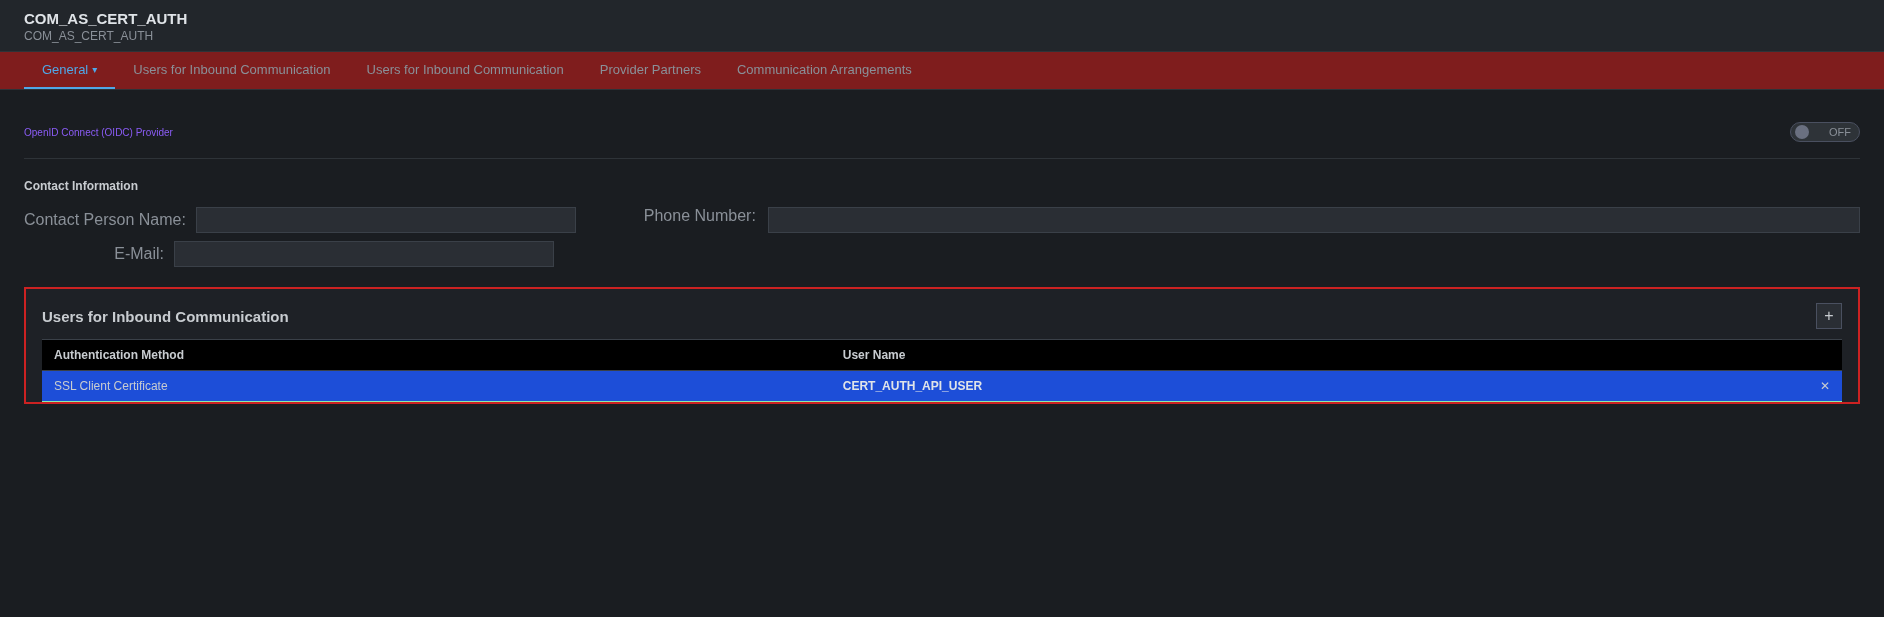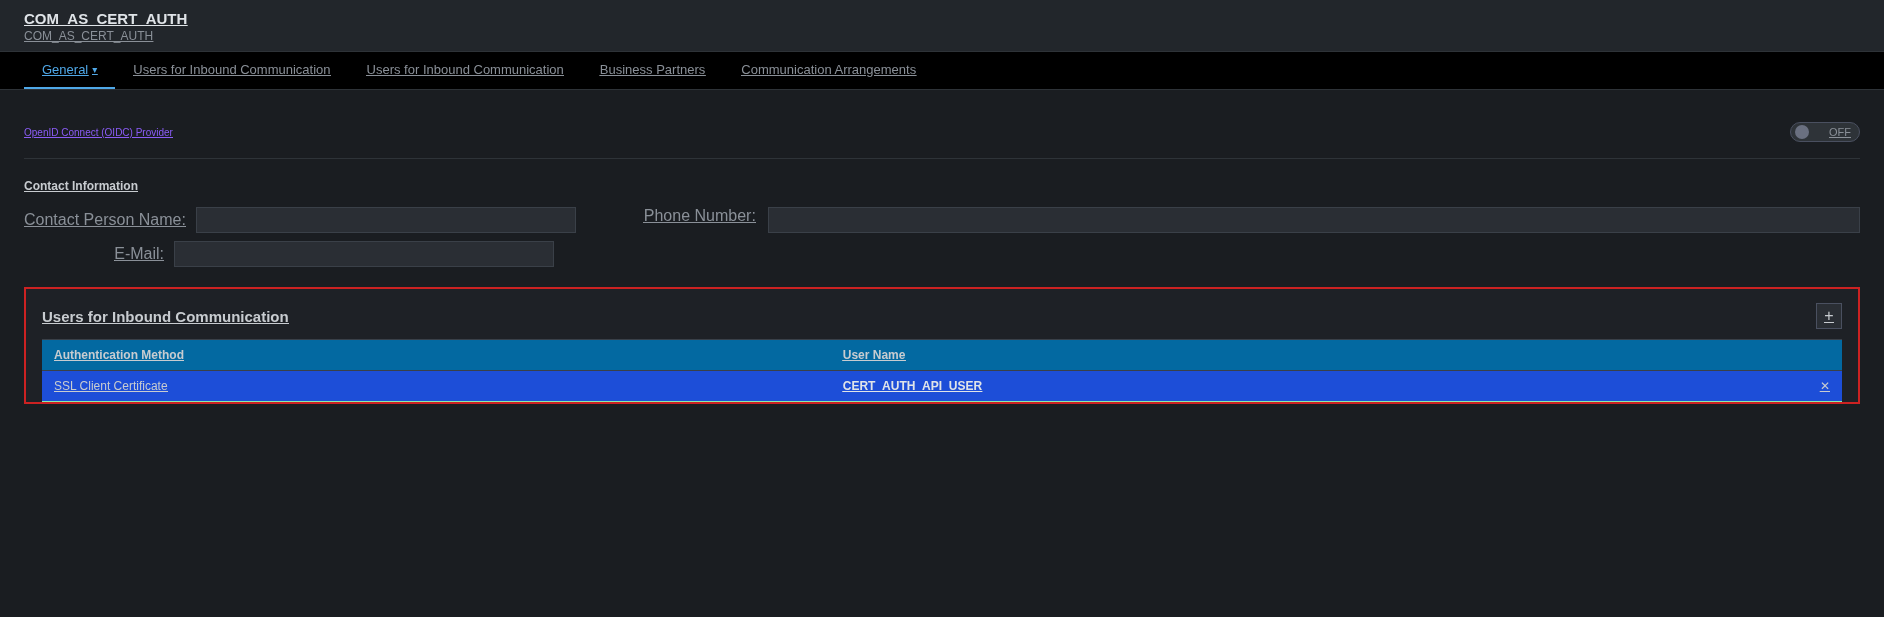--- a/index.html
+++ b/index.html
@@ -1,15 +1,15 @@
 <!DOCTYPE html>
 <html><head>
   <meta charset="utf-8">
   <style>
-    * { box-sizing: border-box; margin: 0; padding: 0; text-decoration: underline; }
+    * { box-sizing: border-box; margin: 0; padding: 0; }
     body {
       background-color: #1a1d21;
       color: #c8ccd0;
       font-family: -apple-system, BlinkMacSystemFont, 'Segoe UI', Arial, sans-serif;
       font-size: 13px;
       min-width: 1884px;
       min-height: 617px;
     }
 
     
@@ -24,21 +24,21 @@
       color: #e0e4e8;
     }
     .title-sub {
       font-size: 12px;
       color: #8a9098;
       margin-top: 2px;
     }
 
     
     .nav-tabs {
-      background-color: #000000;
+      background-color: #7f1d1d;
       display: flex;
       align-items: flex-end;
       padding: 0 24px;
       border-bottom: 1px solid #2e3338;
       gap: 0;
     }
     .nav-tab {
       padding: 10px 18px;
       cursor: pointer;
       font-size: 13px;
@@ -182,21 +182,21 @@
       align-self: flex-start;
     }
 
     
     .inbound-table {
       width: 100%;
       border-collapse: collapse;
       margin-top: 8px;
     }
     .inbound-table thead tr {
-      background-color: #0369a1;
+      background-color: #000000;
       border-top: 1px solid #3a4048;
       border-bottom: 1px solid #3a4048;
     }
     .inbound-table thead th {
       text-align: left;
       padding: 8px 12px;
       font-size: 12px;
       font-weight: 600;
       color: #c8ccd0;
     }
@@ -237,21 +237,21 @@
     <span>General</span>
     <span class="chevron">▾</span>
   </div>
   <div class="nav-tab">
     <span>Users for Inbound Communication</span>
   </div>
   <div class="nav-tab">
     <span>Users for Inbound Communication</span>
   </div>
   <div class="nav-tab">
-    <span>Business Partners</span>
+    <span>Provider Partners</span>
   </div>
   <div class="nav-tab">
     <span>Communication Arrangements</span>
   </div>
 </nav>
 
 <div class="page-content">
 
   <div class="oidc-section">
     <span class="oidc-label">OpenID Connect (OIDC) Provider</span>

